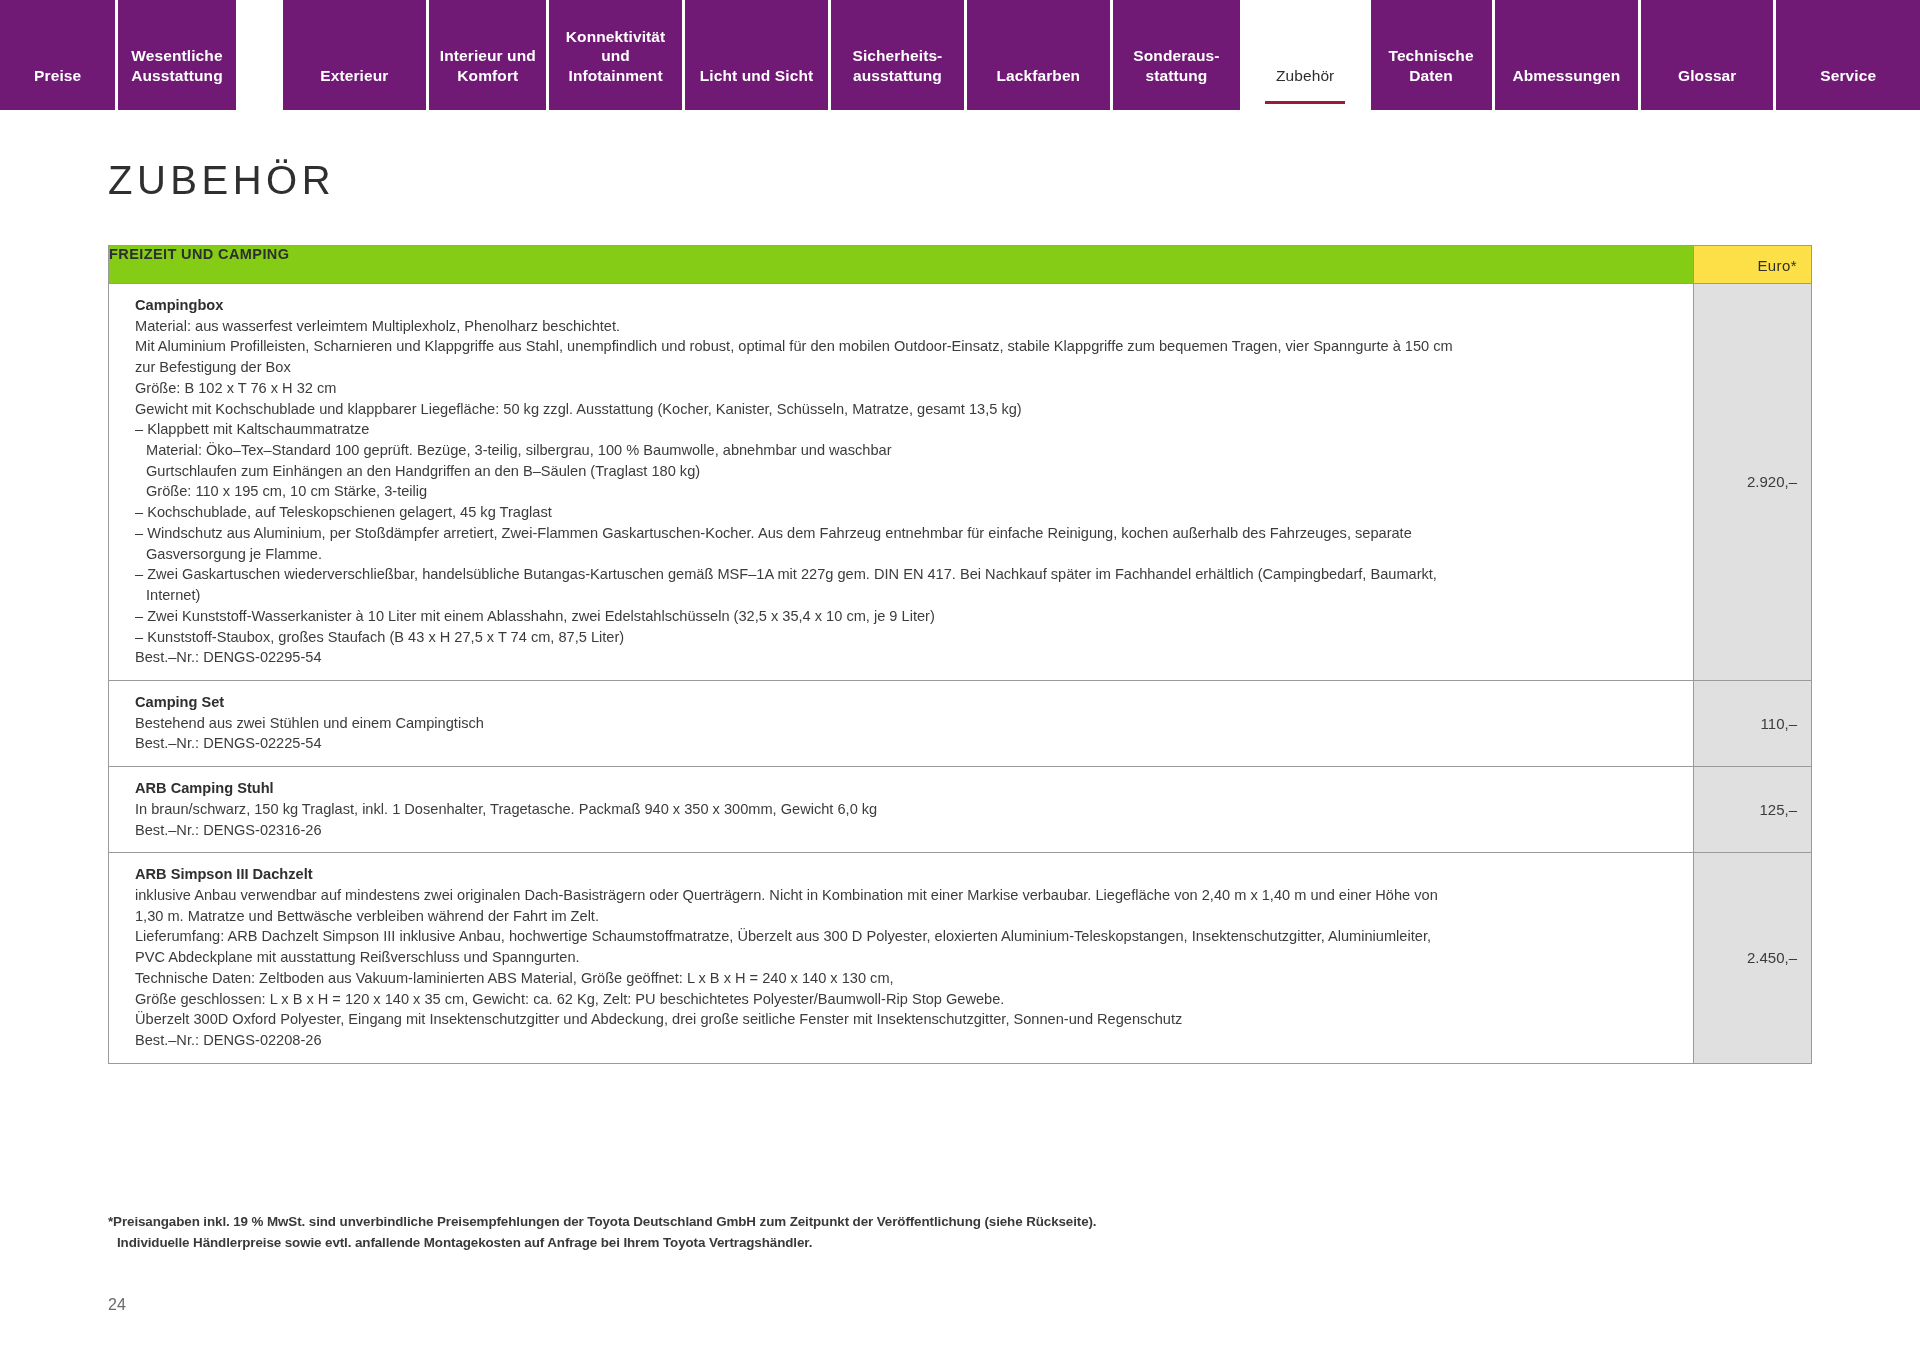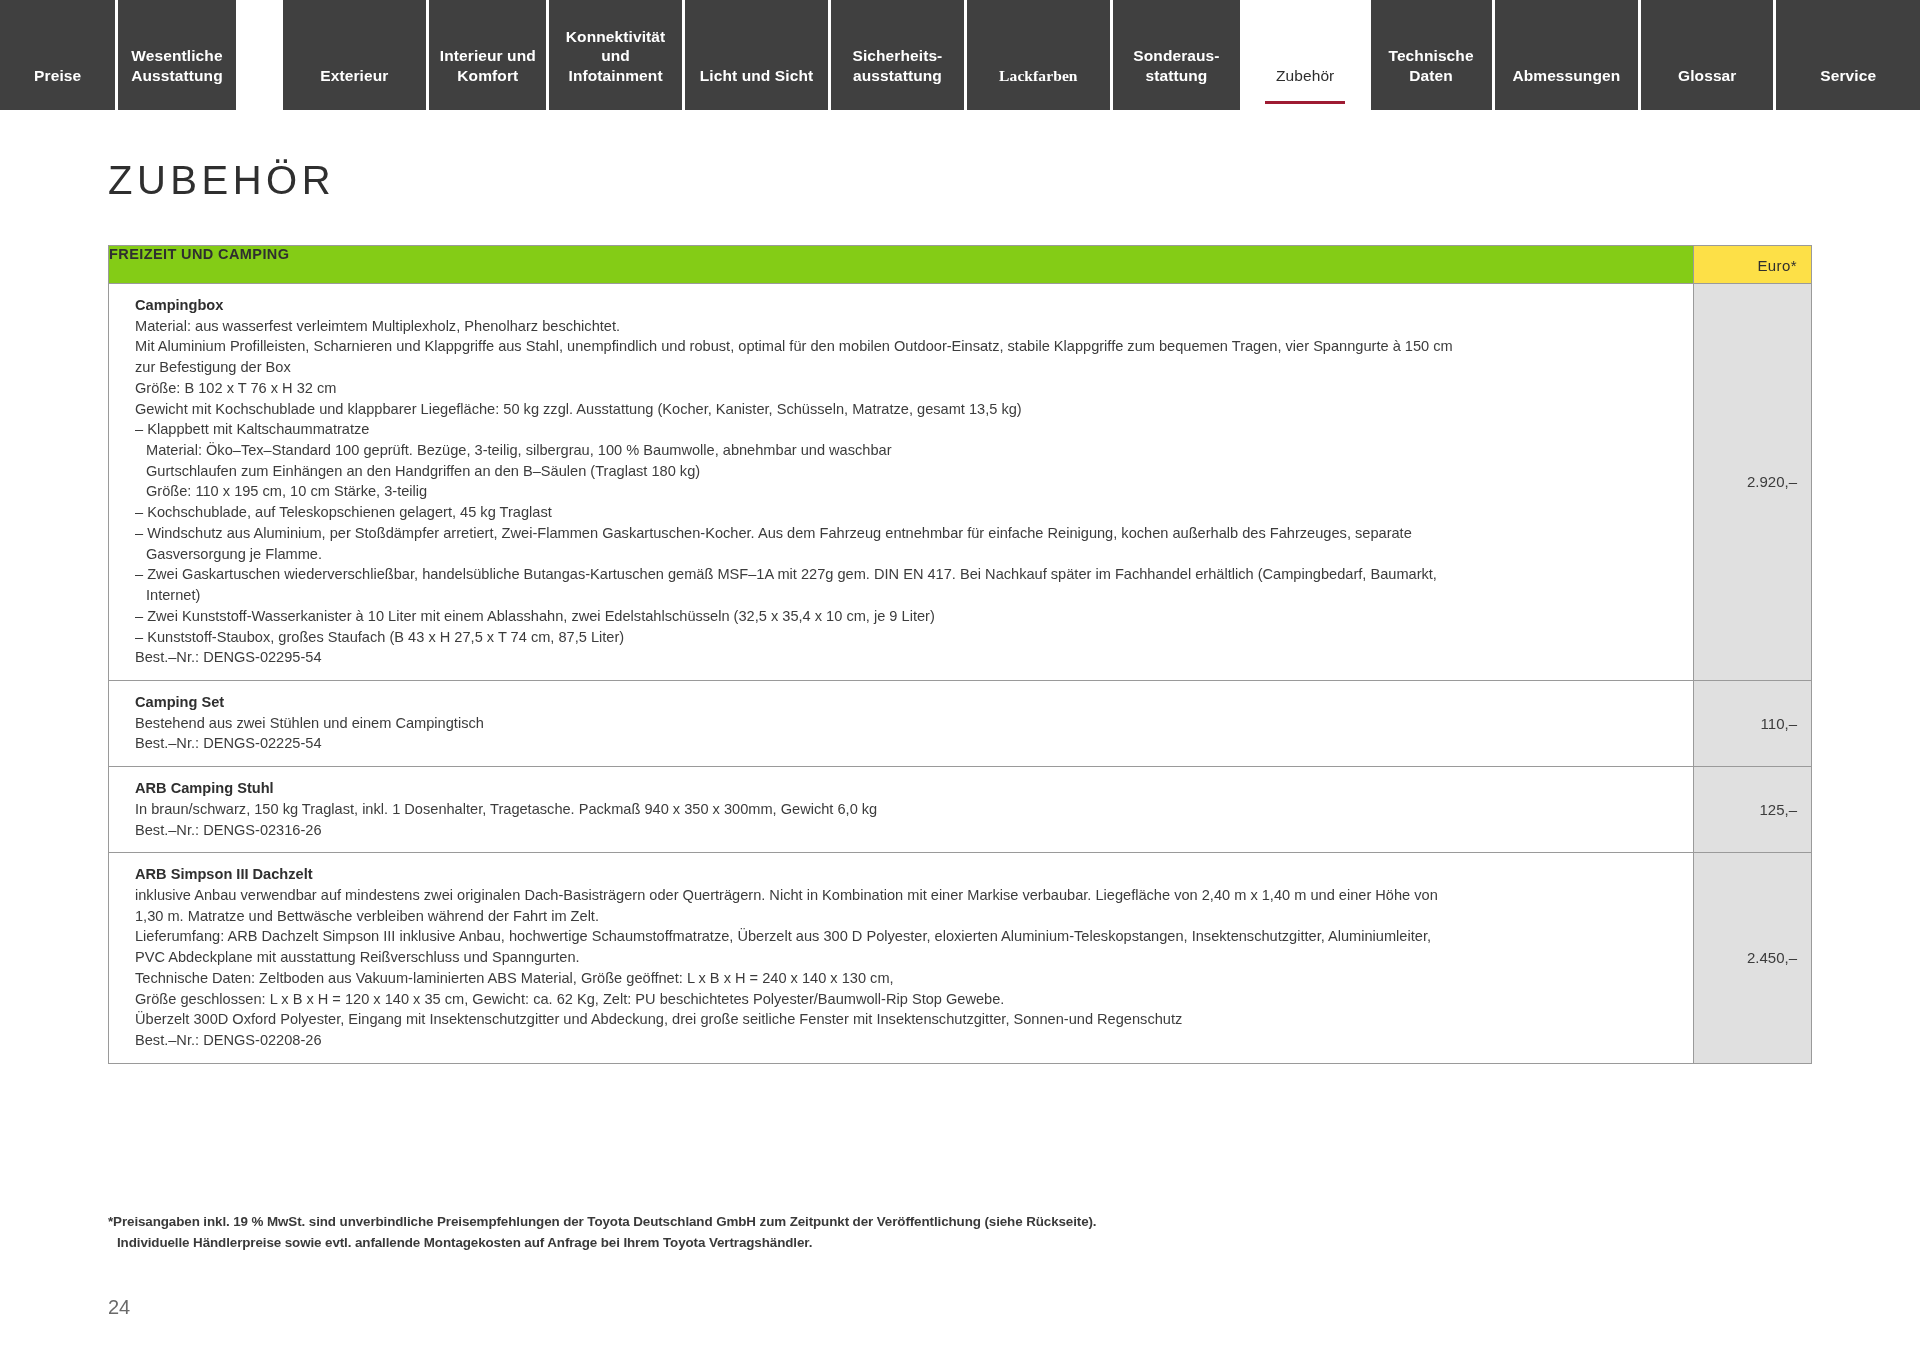--- a/index.html
+++ b/index.html
@@ -21,21 +21,21 @@
   
   .navbar {
     display: flex;
     width: 100%;
     height: 110px;
     background: #ffffff;
     align-items: stretch;
   }
   .nav-tab {
     flex: 0 0 auto;
-    background: #404040;
+    background: #701a75;
     color: #ffffff;
     display: flex;
     align-items: flex-end;
     justify-content: center;
     text-align: center;
     padding: 0 6px 24px 6px;
     font-size: 15.5px;
     line-height: 1.28;
     font-weight: 700;
     border-right: 3px solid #ffffff;
@@ -144,21 +144,21 @@
     color: #3a3a3a;
     letter-spacing: -0.1px;
   }
   .footnote .fn-line { display: block; }
   .footnote .fn-line.second { padding-left: 9px; }
 
   .page-number {
     position: absolute;
     left: 108px;
     top: 1296px;
-    font-size: 20px;
+    font-size: 16px;
     color: #6a6a6a;
     font-weight: 400;
   }
 </style>
 </head>
 <body>
 
 <nav class="navbar" id="navbar">
     <div class="nav-tab" style="flex: 110 0 0px;">
       <span class="nav-label">Preise</span>
@@ -174,21 +174,21 @@
     </div>
     <div class="nav-tab" style="flex: 128 0 0px;">
       <span class="nav-label">Konnektivität<br>und<br>Infotainment</span>
     </div>
     <div class="nav-tab" style="flex: 140 0 0px;">
       <span class="nav-label">Licht und Sicht</span>
     </div>
     <div class="nav-tab" style="flex: 128 0 0px;">
       <span class="nav-label">Sicherheits-<br>ausstattung</span>
     </div>
-    <div class="nav-tab" style="flex: 140 0 0px; font-family: Liberation Serif, serif;">
+    <div class="nav-tab" style="flex: 140 0 0px;">
       <span class="nav-label">Lackfarben</span>
     </div>
     <div class="nav-tab" style="flex: 122 0 0px;">
       <span class="nav-label">Sonderaus-<br>stattung</span>
     </div>
     <div class="nav-tab active" style="flex: 120 0 0px;">
       <span class="nav-label">Zubehör</span>
       <span class="nav-underline" style="background: rgb(158, 27, 50);"></span>
     </div>
     <div class="nav-tab" style="flex: 116 0 0px;">

